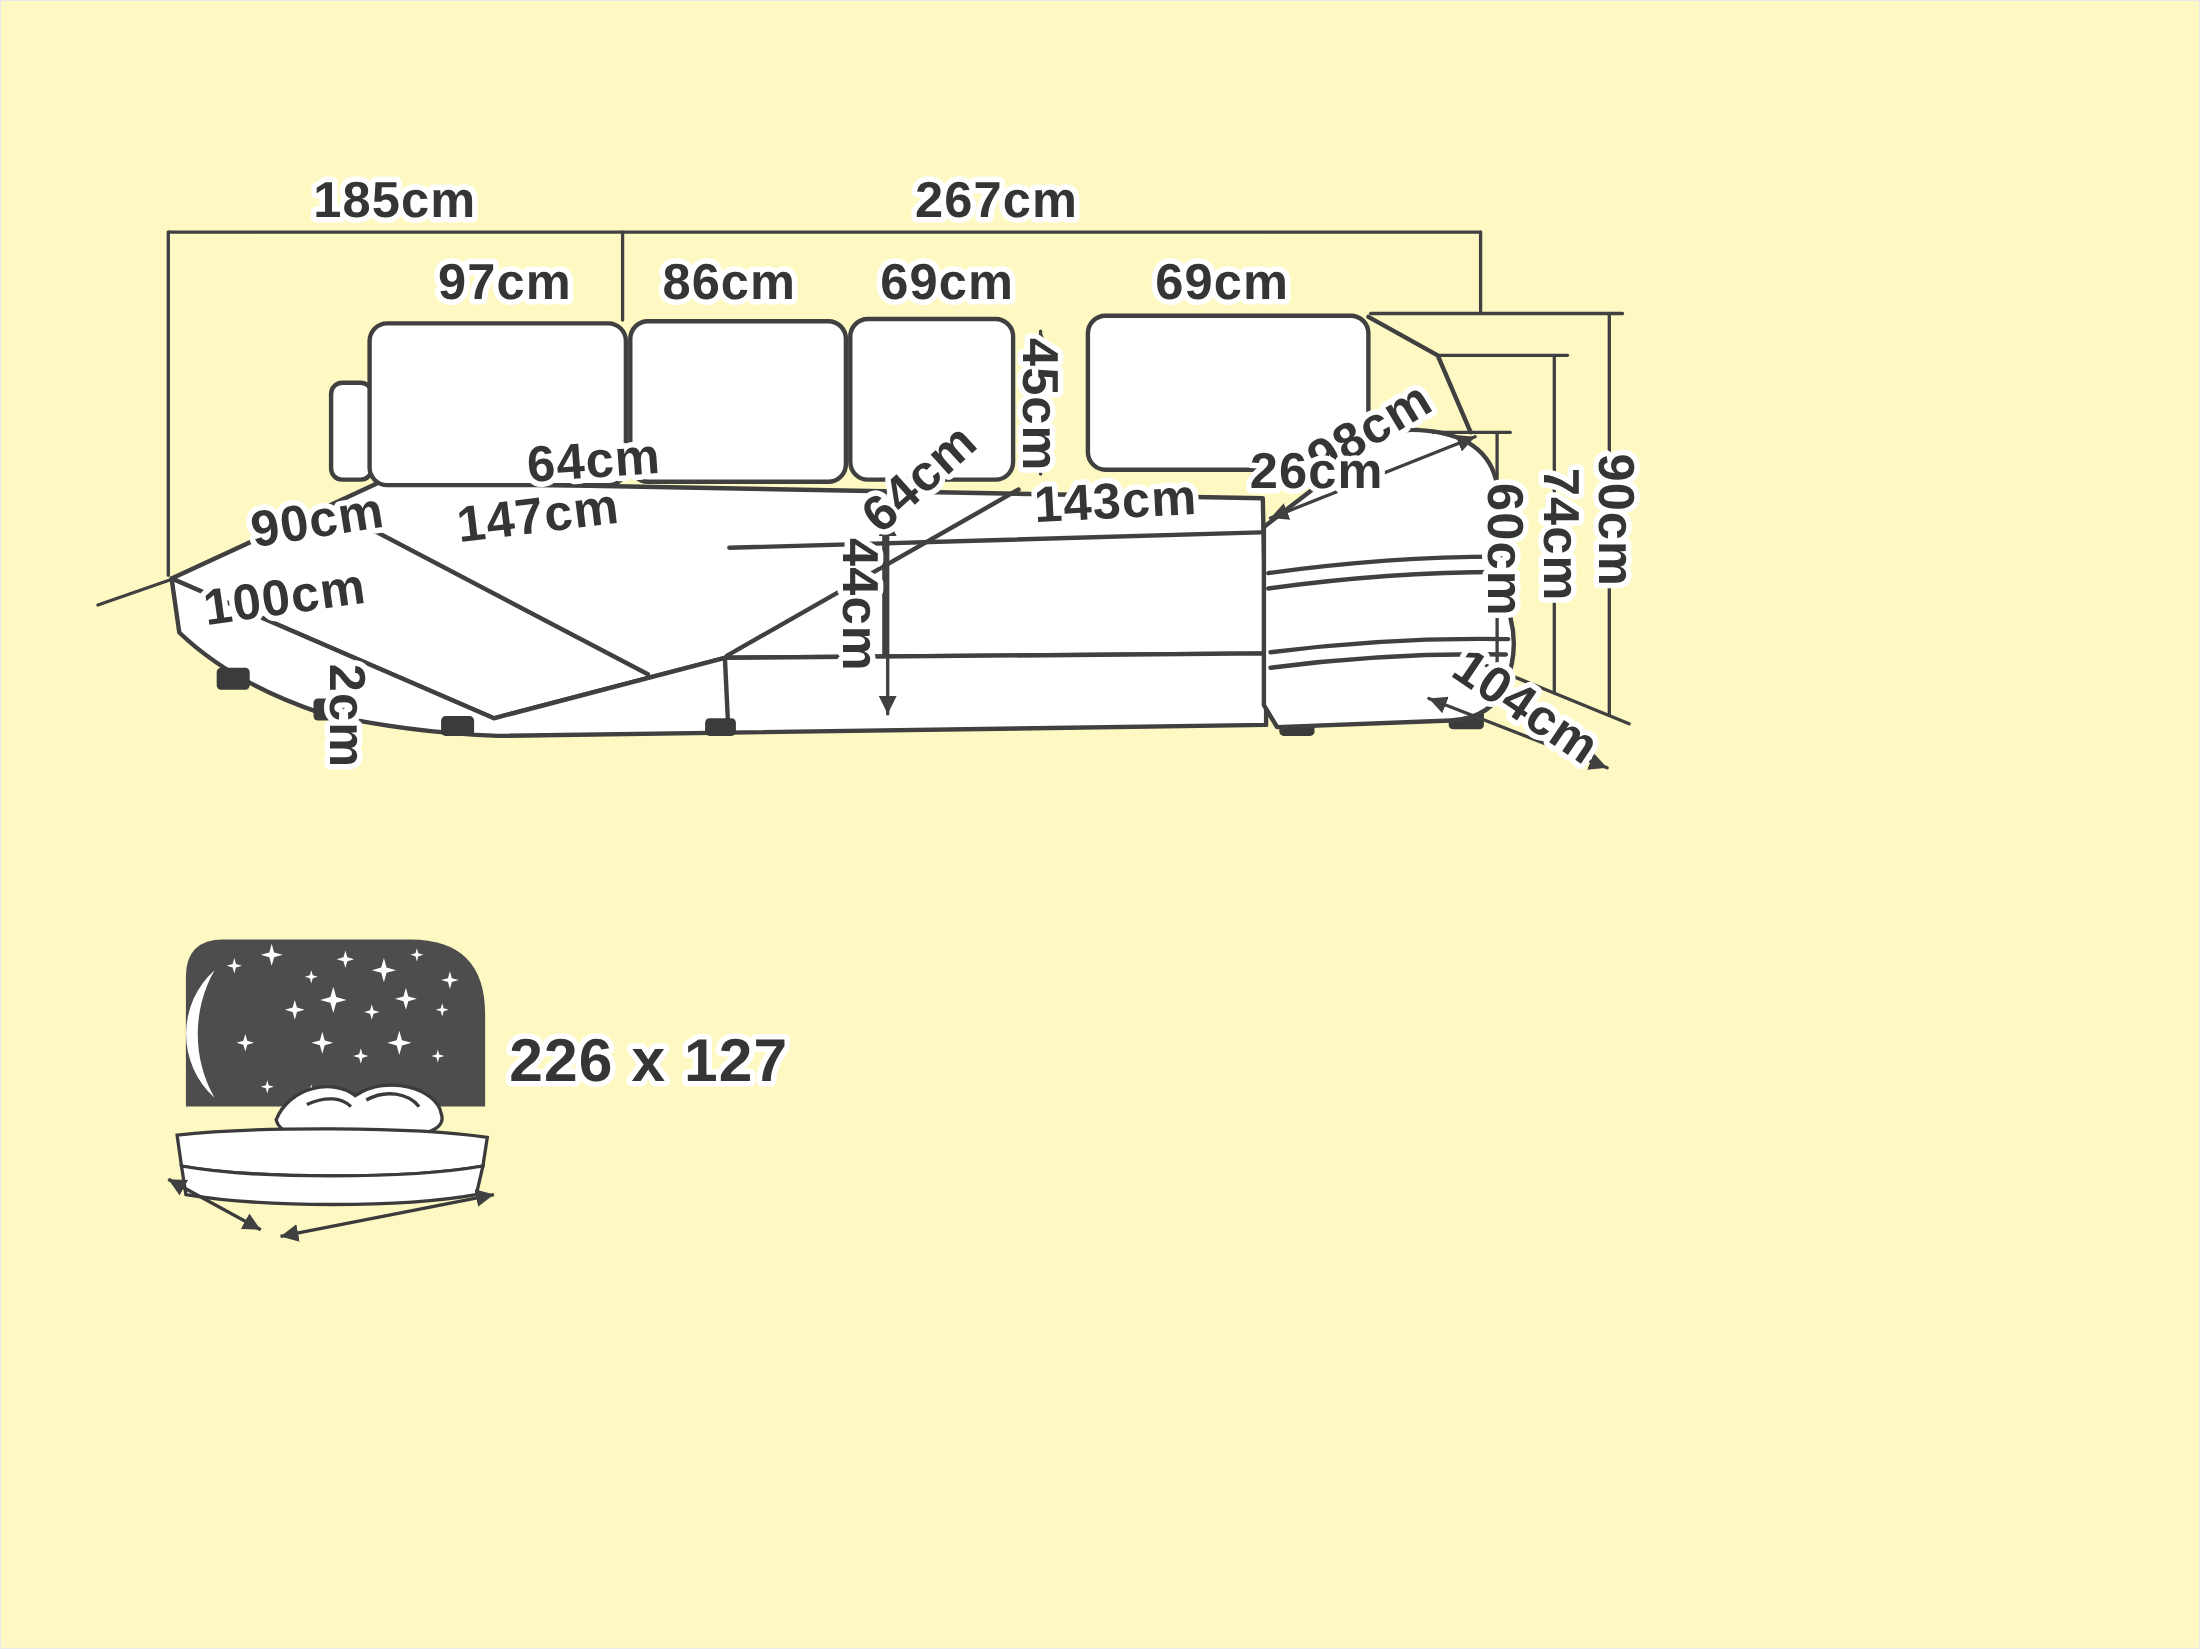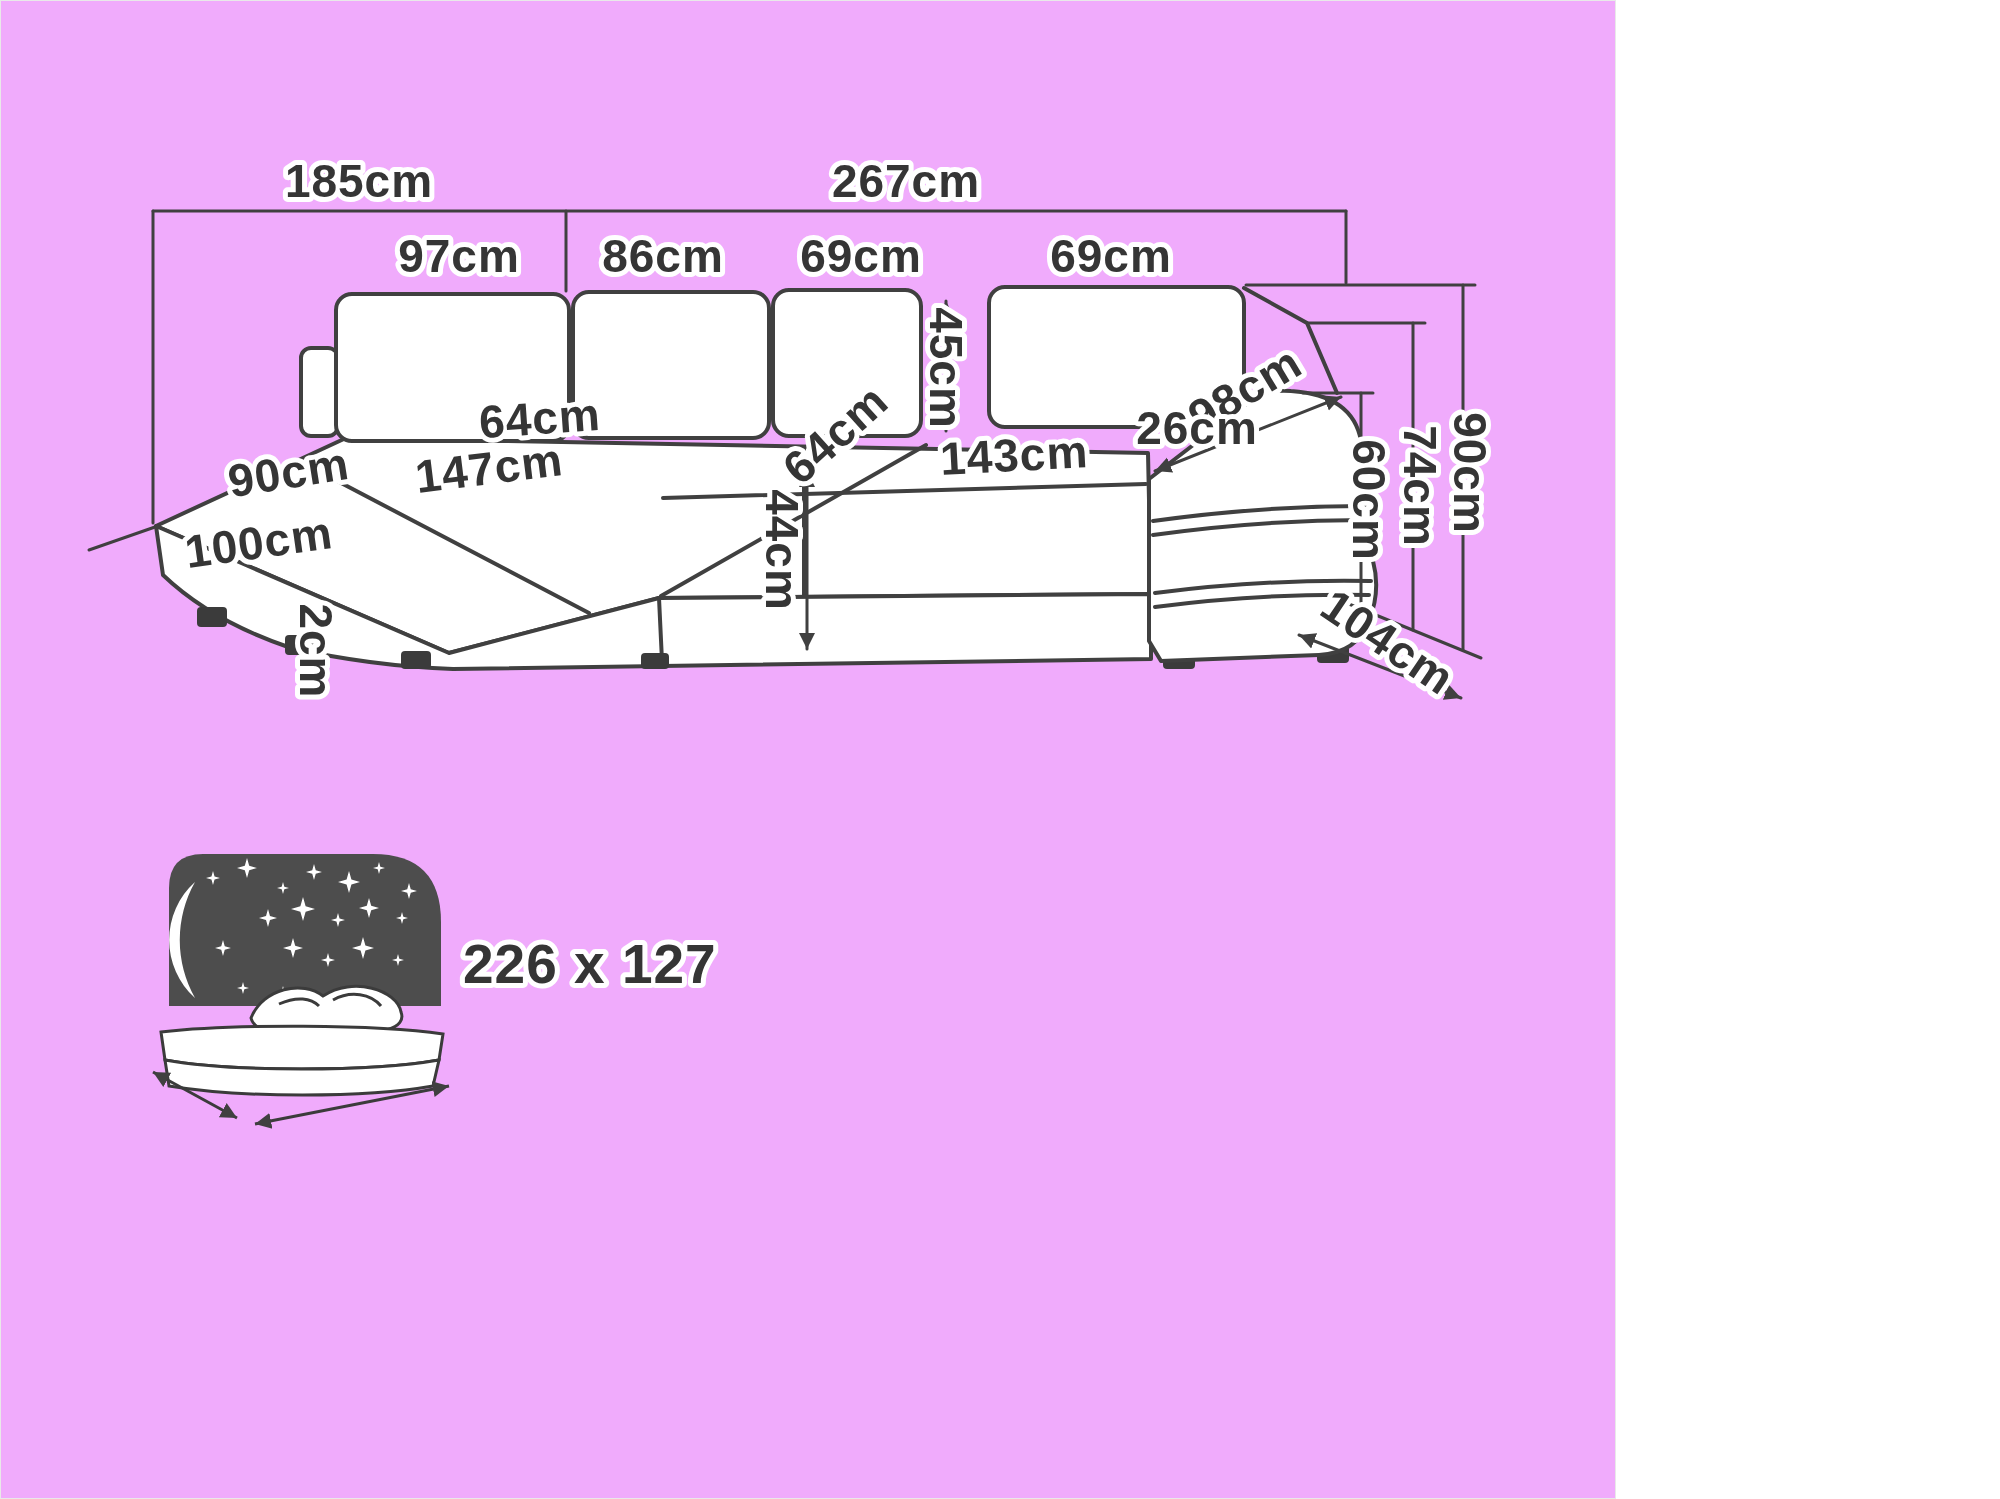--- a/index.html
+++ b/index.html
@@ -1,19 +1,19 @@
 <!DOCTYPE html>
 <html><head>
 <meta charset="utf-8">
 <style>
   html,body { margin:0; padding:0; background:#ffffff; }
   .stage {
     position:relative;
-    width:1616px; height:1499px;
-    background:#f0abfc;
+    width:2000px; height:1499px;
+    background:#fef9c3;
     border:1px solid #e9e9e9;
     box-sizing:border-box;
     font-family:"Liberation Sans", sans-serif;
     overflow:hidden;
   }
   svg { position:absolute; left:0; top:0; }
   .ln   { stroke:#404040; stroke-width:4;   fill:none; stroke-linecap:round; stroke-linejoin:round; }
   .dim  { stroke:#404040; stroke-width:3;   fill:none; stroke-linecap:round; }
   .fillw{ fill:#ffffff; }
   .leg  { fill:#3b3b3b; stroke:none; }

